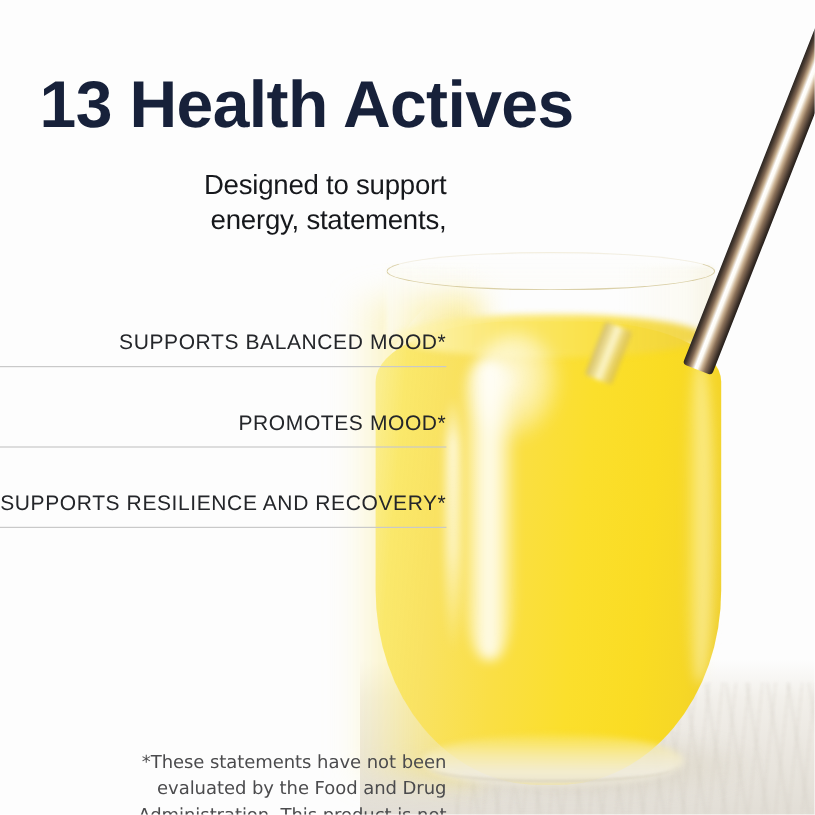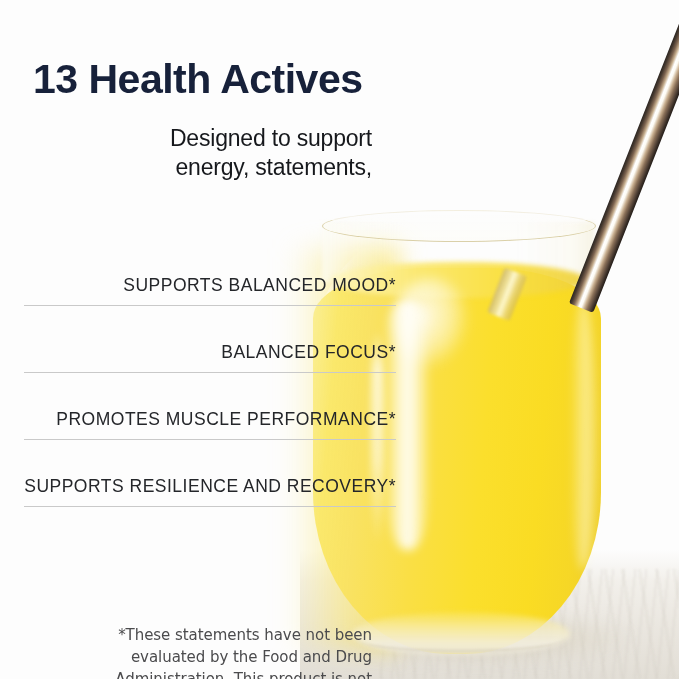--- a/index.html
+++ b/index.html
@@ -308,45 +308,44 @@
 
   
   .text-layer {
     position: absolute;
     inset: 0;
   }
   .title {
     position: absolute;
     left: 33px;
     top: 57px;
-    font-size: 41px;
+    font-size: 55px;
     font-weight: 700;
     letter-spacing: -0.5px;
     color: #17213a;
     line-height: 1.1;
     white-space: nowrap;
   }
   .subtitle {
     position: absolute;
     left: 60px;
-    top: 124px;
+    top: 140px;
     width: 312px;
     text-align: right;
     font-size: 23px;
     line-height: 1.28;
     color: #16181c;
     letter-spacing: -0.2px;
   }
 
   .benefits {
     position: absolute;
     left: 0;
     top: 248px;
     width: 372px;
-    margin-left: 24px;
   }
   .benefit-row {
     position: relative;
     height: 67px;
     box-sizing: border-box;
   }
   .benefit-label {
     position: absolute;
     right: 0;
     bottom: 19px;
@@ -414,25 +413,21 @@
       <div>Designed to support</div>
       <div>energy, statements,</div>
     </div>
 
     <div class="benefits">
       <div class="benefit-row">
         <div class="benefit-label">SUPPORTS BALANCED MOOD*</div>
         <div class="benefit-rule"></div>
       </div>
       <div class="benefit-row">
-        <div class="benefit-label">BALANCED FOCUS*</div>
-        <div class="benefit-rule"></div>
-      </div>
-      <div class="benefit-row">
-        <div class="benefit-label">PROMOTES MUSCLE PERFORMANCE*</div>
+        <div class="benefit-label">PROMOTES MOOD*</div>
         <div class="benefit-rule"></div>
       </div>
       <div class="benefit-row">
         <div class="benefit-label">SUPPORTS RESILIENCE AND RECOVERY*</div>
         <div class="benefit-rule"></div>
       </div>
     </div>
 
     <div class="disclaimer">*These statements have not been evaluated by the Food and Drug Administration. This product is not intended to diagnose, treat, cure or prevent any disease.</div>
 

